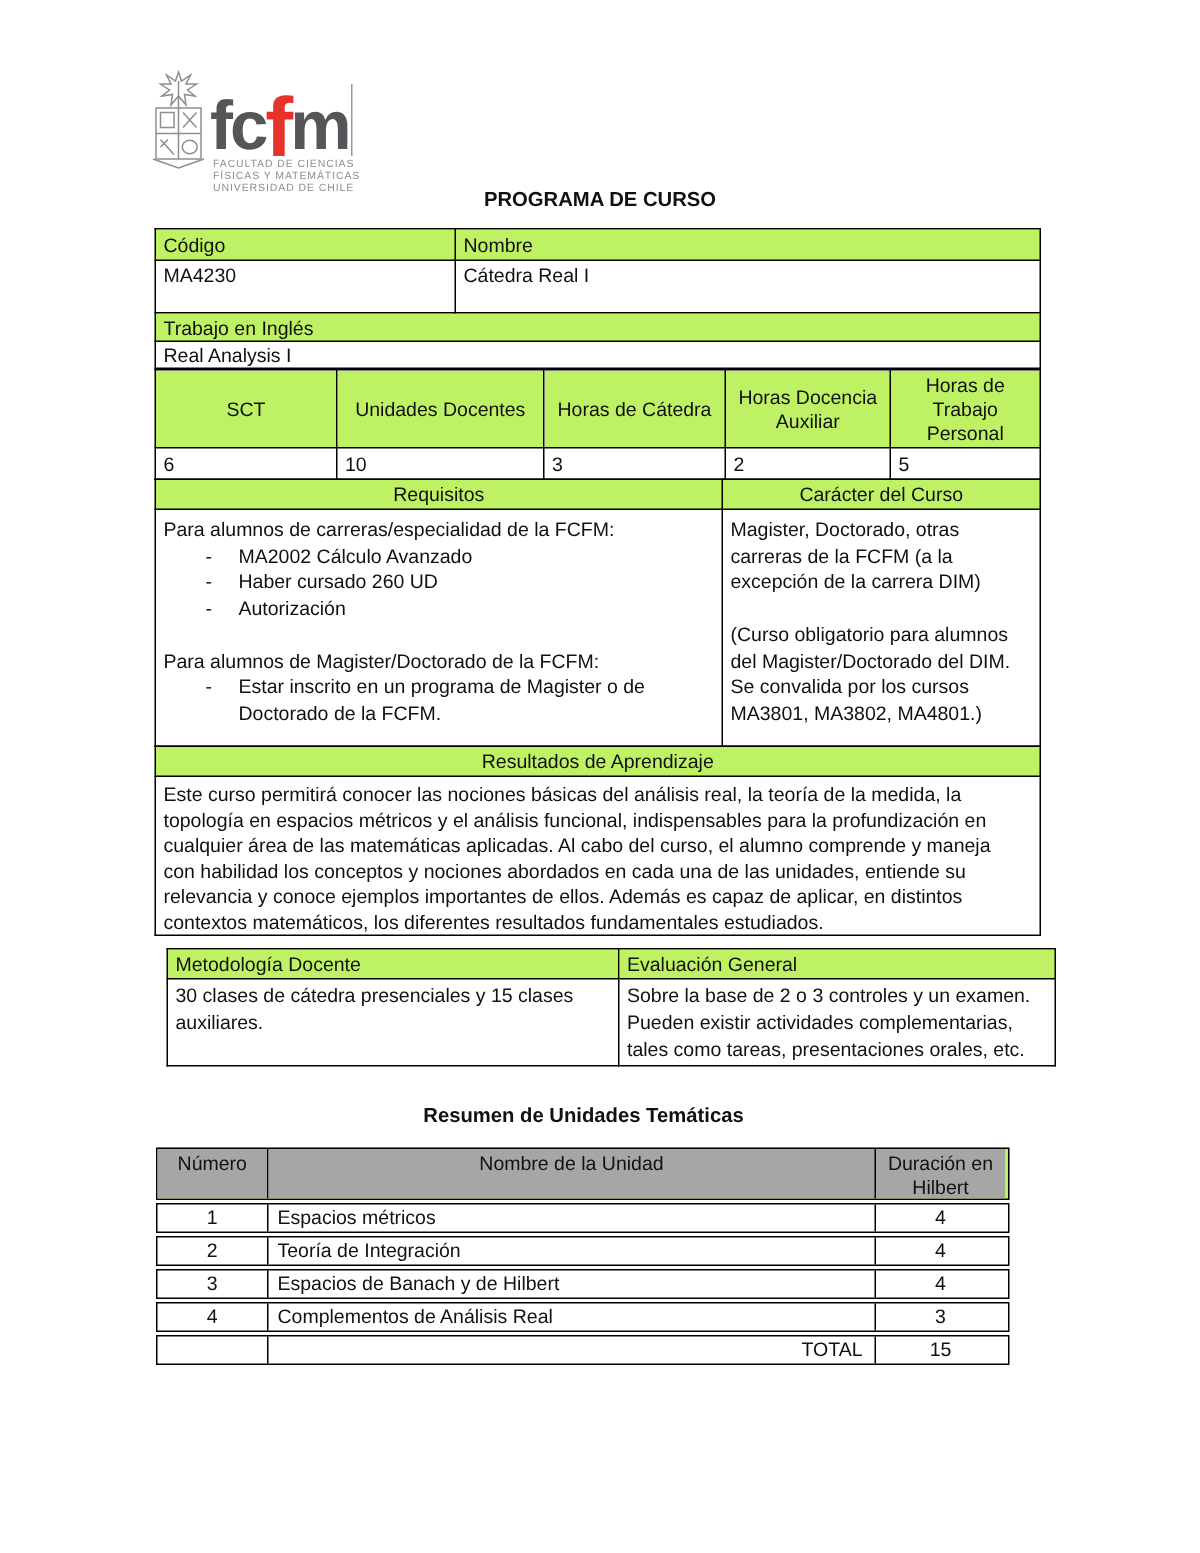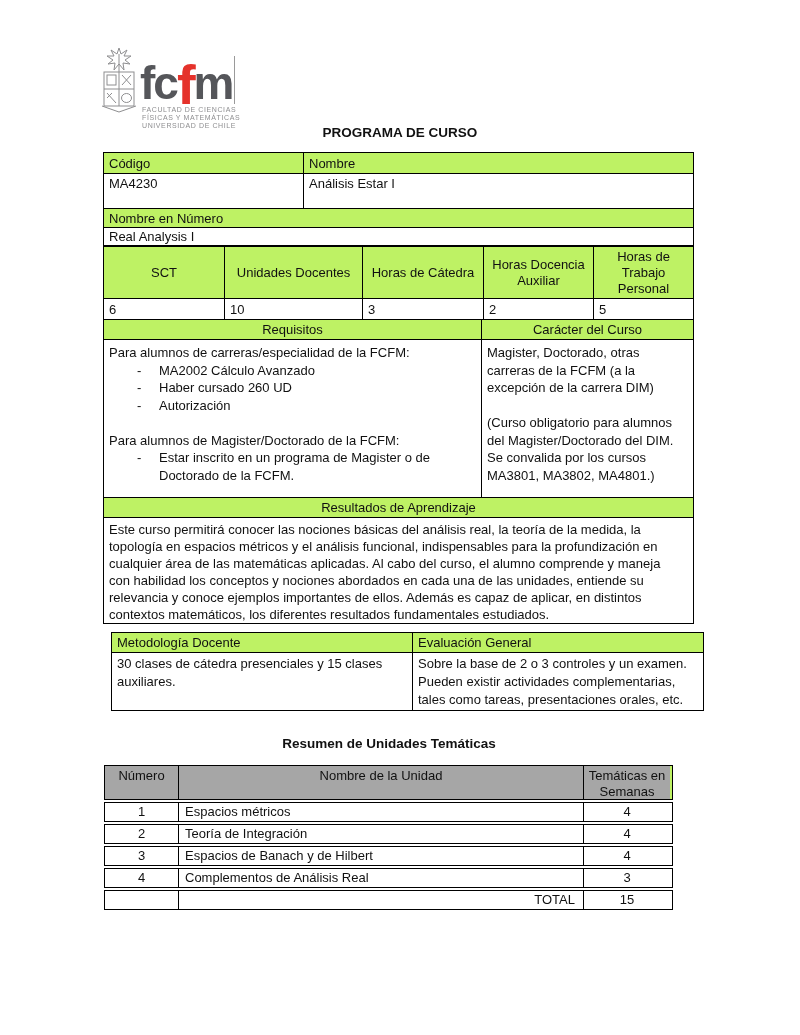--- a/index.html
+++ b/index.html
@@ -116,24 +116,24 @@
         <col style="width:200px">
         <col style="width:390px">
       </colgroup>
     <tbody>
         <tr class="r1">
       <th class="hdr tleft">Código</th>
       <th class="hdr tleft">Nombre</th>
     </tr>
     <tr class="r2">
       <td class="tleft vtop">MA4230</td>
-      <td class="tleft vtop">Análisis Estar I</td>
+      <td class="tleft vtop">Cátedra Real I</td>
     </tr>
     <tr class="r3">
-      <th class="hdr tleft" colspan="2">Nombre en Número</th>
+      <th class="hdr tleft" colspan="2">Trabajo en Inglés</th>
     </tr>
     <tr class="r4">
       <td class="tleft" colspan="2">Real Analysis I</td>
     </tr>
   </tbody>
     </table>
 
   <table class="tableB">
     <colgroup>
         <col style="width:121px">
@@ -231,21 +231,21 @@
     </tr>
   </tbody>
     </table>
 
   <div class="units-title">Resumen de Unidades Temáticas</div>
 
   <div class="units">
     <div class="urow uhead">
       <div class="c c-num">Número</div>
       <div class="c c-name">Nombre de la Unidad</div>
-      <div class="c c-dur">Temáticas en Semanas</div>
+      <div class="c c-dur">Duración en Hilbert</div>
     </div>
     <div class="urow udata">
       <div class="c c-num">1</div>
       <div class="c c-name">Espacios métricos</div>
       <div class="c c-dur">4</div>
     </div>
     <div class="urow udata">
       <div class="c c-num">2</div>
       <div class="c c-name">Teoría de Integración</div>
       <div class="c c-dur">4</div>

